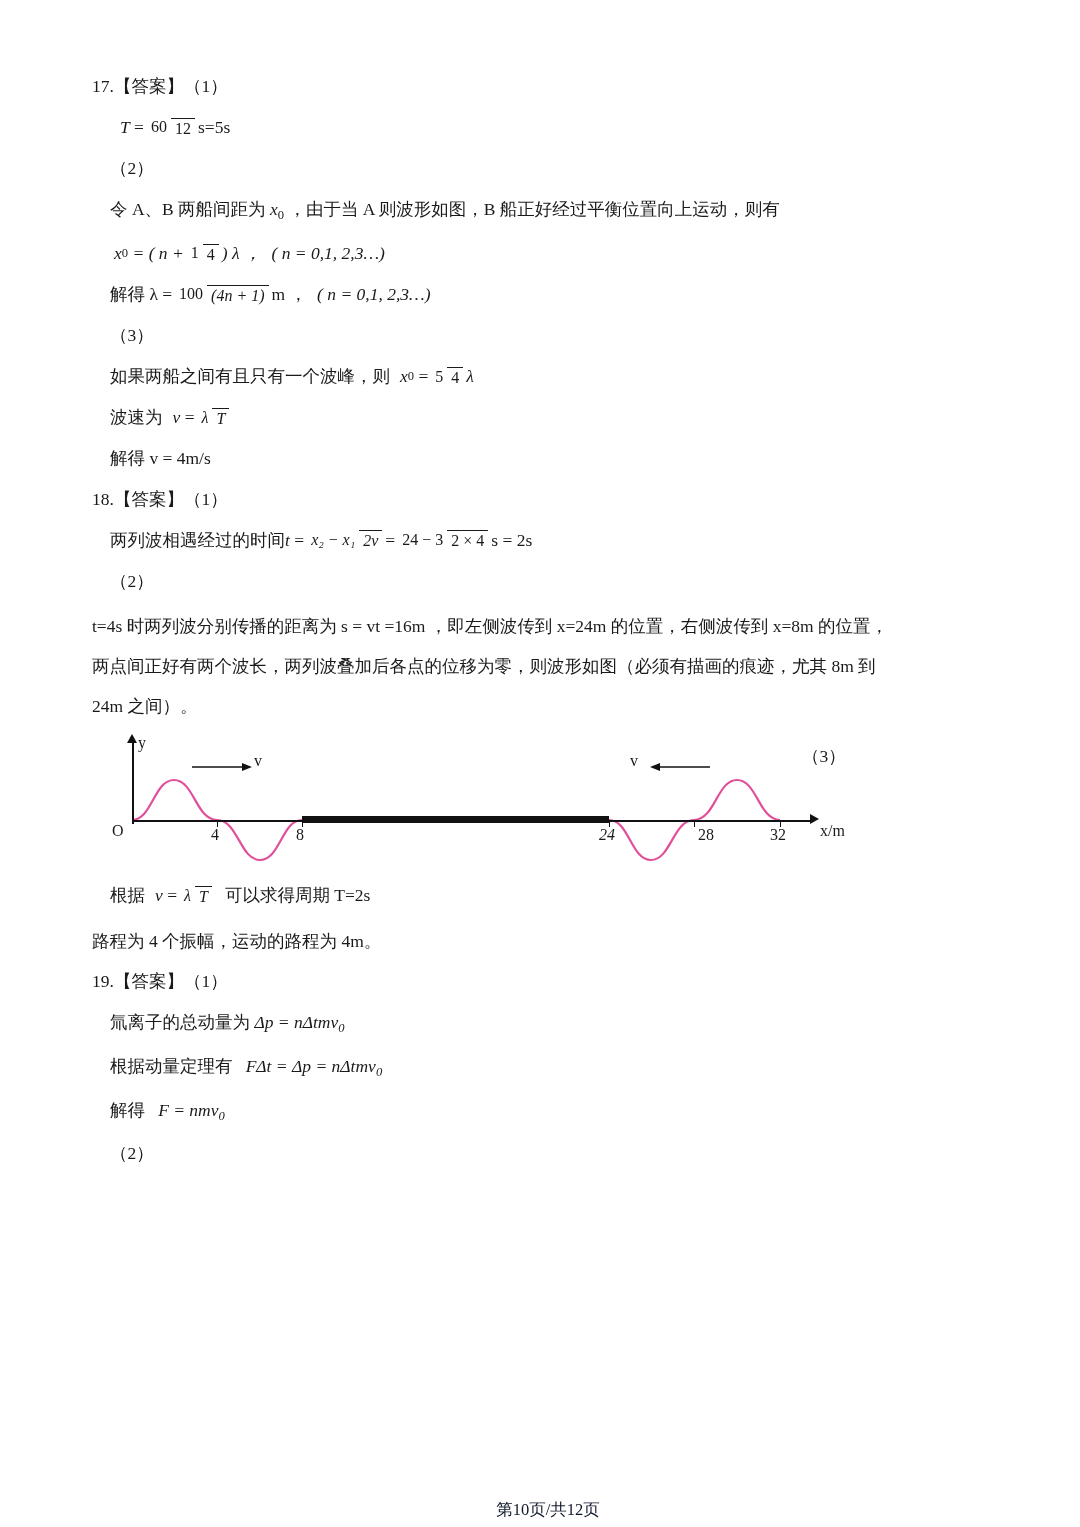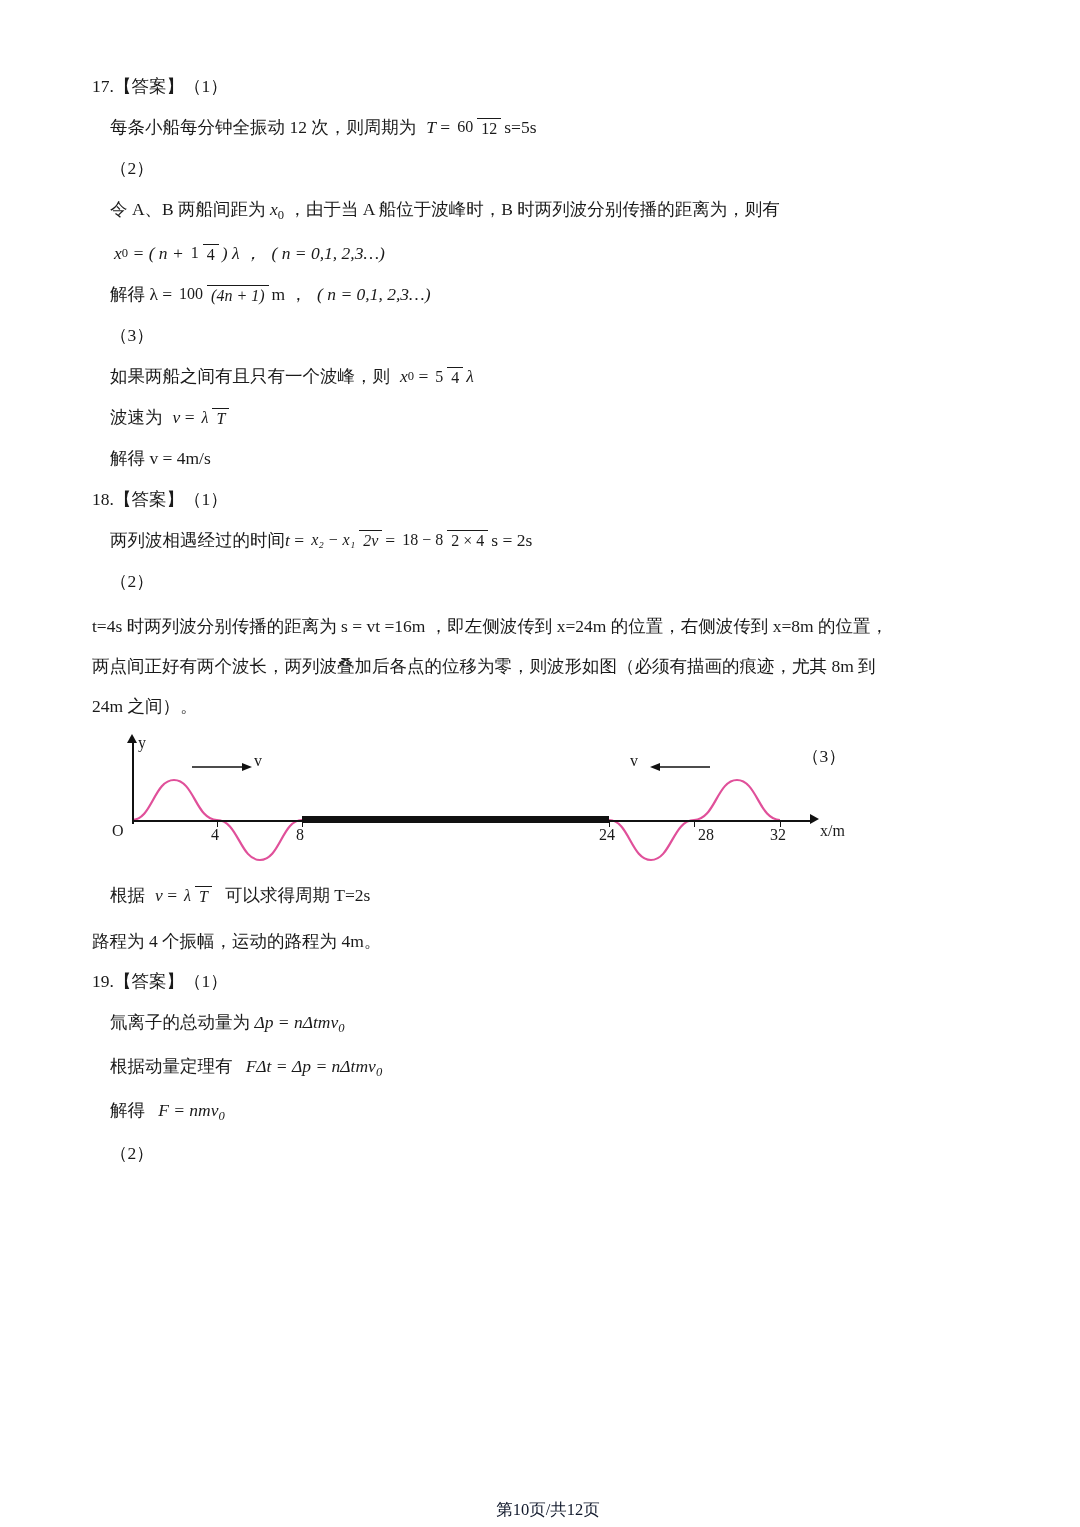--- a/index.html
+++ b/index.html
@@ -114,38 +114,37 @@
 </style>
 </head>
 <body>
 
 <div class="page">
   <div class="content">
 
     <div class="hdr">17.【答案】（1）</div>
 
     <div class="line indent mb-row">
-      <span>每条小船每分钟全振动 12 次，则周期为</span>
       <span class="gap"></span>
       <span class="it">T</span>
       <span>&nbsp;</span>
       <span>=</span>
       <span class="frac">
         <span class="num">60</span>
         <span class="den">12</span>
       </span>
       <span>s=5s</span>
     </div>
 
     <div class="line indent">（2）</div>
 
     <div class="line indent">
       <span>令 A、B 两船间距为</span>
       <span class="it">x</span><span class="sub">0</span>
-      <span>，由于当 A 船位于波峰时，B 时两列波分别传播的距离为，则有</span>
+      <span>，由于当 A 则波形如图，B 船正好经过平衡位置向上运动，则有</span>
     </div>
 
     <div class="line indent2 mb-row">
       <span class="it">x</span>
         <span class="sub">0</span>
       <span>&nbsp;</span>
       <span class="it">= ( n +</span>
       <span class="frac">
         <span class="num">1</span>
         <span class="den">4</span>
@@ -202,21 +201,21 @@
       <span>两列波相遇经过的时间</span>
       <span class="it">t</span>
       <span>&nbsp;</span>
       <span>=</span>
       <span class="frac">
         <span class="num it">x₂ − x₁</span>
         <span class="den it">2v</span>
       </span>
       <span>=</span>
       <span class="frac">
-        <span class="num">18 − 8</span>
+        <span class="num">24 − 3</span>
         <span class="den">2 × 4</span>
       </span>
       <span>s = 2s</span>
     </div>
 
     <div class="line indent">（2）</div>
 
     <div class="para">t=4s 时两列波分别传播的距离为 s = vt =16m ，即左侧波传到 x=24m 的位置，右侧波传到 x=8m 的位置，</div>
     <div class="para">两点间正好有两个波长，两列波叠加后各点的位移为零，则波形如图（必须有描画的痕迹，尤其 8m 到</div>
     <div class="para" style="margin-bottom:8px;">24m 之间）。</div>
@@ -251,21 +250,21 @@
         <polygon points="10,1 0,5 10,9" fill="#111"></polygon>
       </svg>
 
       <div class="tick" style="left:115px;"></div>
       <div class="figlabel" style="left:109px; top:92px;">4</div>
 
       <div class="tick" style="left:200px;"></div>
       <div class="figlabel" style="left:194px; top:92px;">8</div>
 
       <div class="tick" style="left:507px;"></div>
-      <div class="figlabel" style="left:497px; top:92px;">24</div>
+      <div class="figlabel" style="left:497px; top:92px;font-style:italic;">24</div>
 
       <div class="tick" style="left:592px;"></div>
       <div class="figlabel" style="left:596px; top:92px;">28</div>
 
       <div class="tick" style="left:678px;"></div>
       <div class="figlabel" style="left:668px; top:92px;">32</div>
 
       <div class="figlabel" style="left:700px; top:10px; font-size:17.5px;">（3）</div>
     </div>
 

